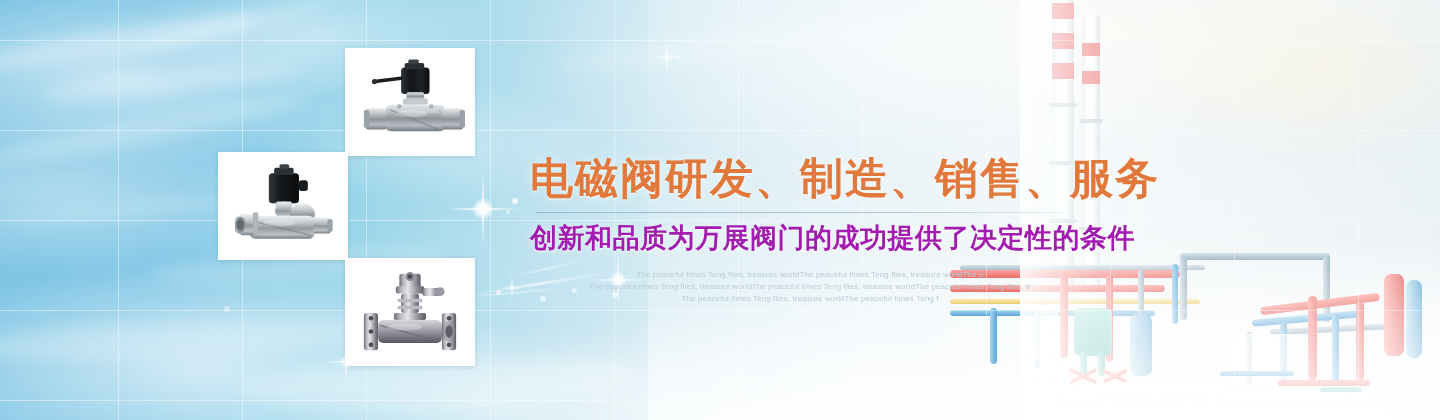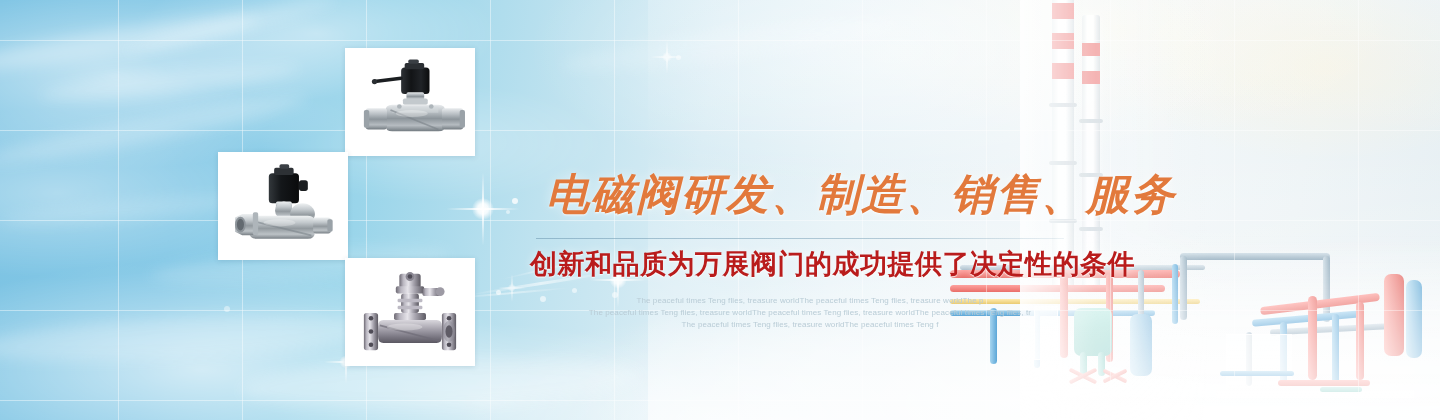--- a/index.html
+++ b/index.html
@@ -133,39 +133,38 @@
     transform:translate(-50%,-50%);border-radius:50%;
     background:radial-gradient(circle,#ffffff 0%, rgba(255,255,255,.85) 35%, rgba(255,255,255,0) 72%);
   }
   .bokeh{position:absolute;border-radius:50%;background:rgba(255,255,255,.78);pointer-events:none;}
   .streak{position:absolute;pointer-events:none;border-radius:50%;
     background:linear-gradient(90deg, rgba(255,255,255,0), rgba(255,255,255,.75), rgba(255,255,255,0));}
 
   
   .copy{position:absolute;left:530px;top:150px;width:620px;}
   .headline{
-    margin:16px;
+    margin:0;
     font-size:43px;line-height:56px;
     font-weight:700;
     letter-spacing:2px;
     color:#e2793c;
     text-shadow:0 1px 2px rgba(255,255,255,.75), 0 0 12px rgba(255,255,255,.55);
     white-space:nowrap;
-    font-style:italic;
   }
   .rule{
     margin:6px 0 8px 6px;width:528px;height:1px;
     background:linear-gradient(90deg, rgba(108,150,175,.55), rgba(108,150,175,.45) 70%, rgba(108,150,175,.12));
   }
   .subhead{
     margin:0;
     font-size:27px;line-height:34px;
     font-weight:700;
     letter-spacing:.5px;
-    color:#b91c1c;
+    color:#a21caf;
     text-shadow:0 1px 1px rgba(255,255,255,.85), 0 0 10px rgba(255,255,255,.6);
     white-space:nowrap;
   }
   .microcopy{
     margin:14px 0 0 0;
     text-align:center;width:560px;
     color:#b9ccd6;
     font-size:8px;line-height:12px;
     letter-spacing:.1px;
   }

